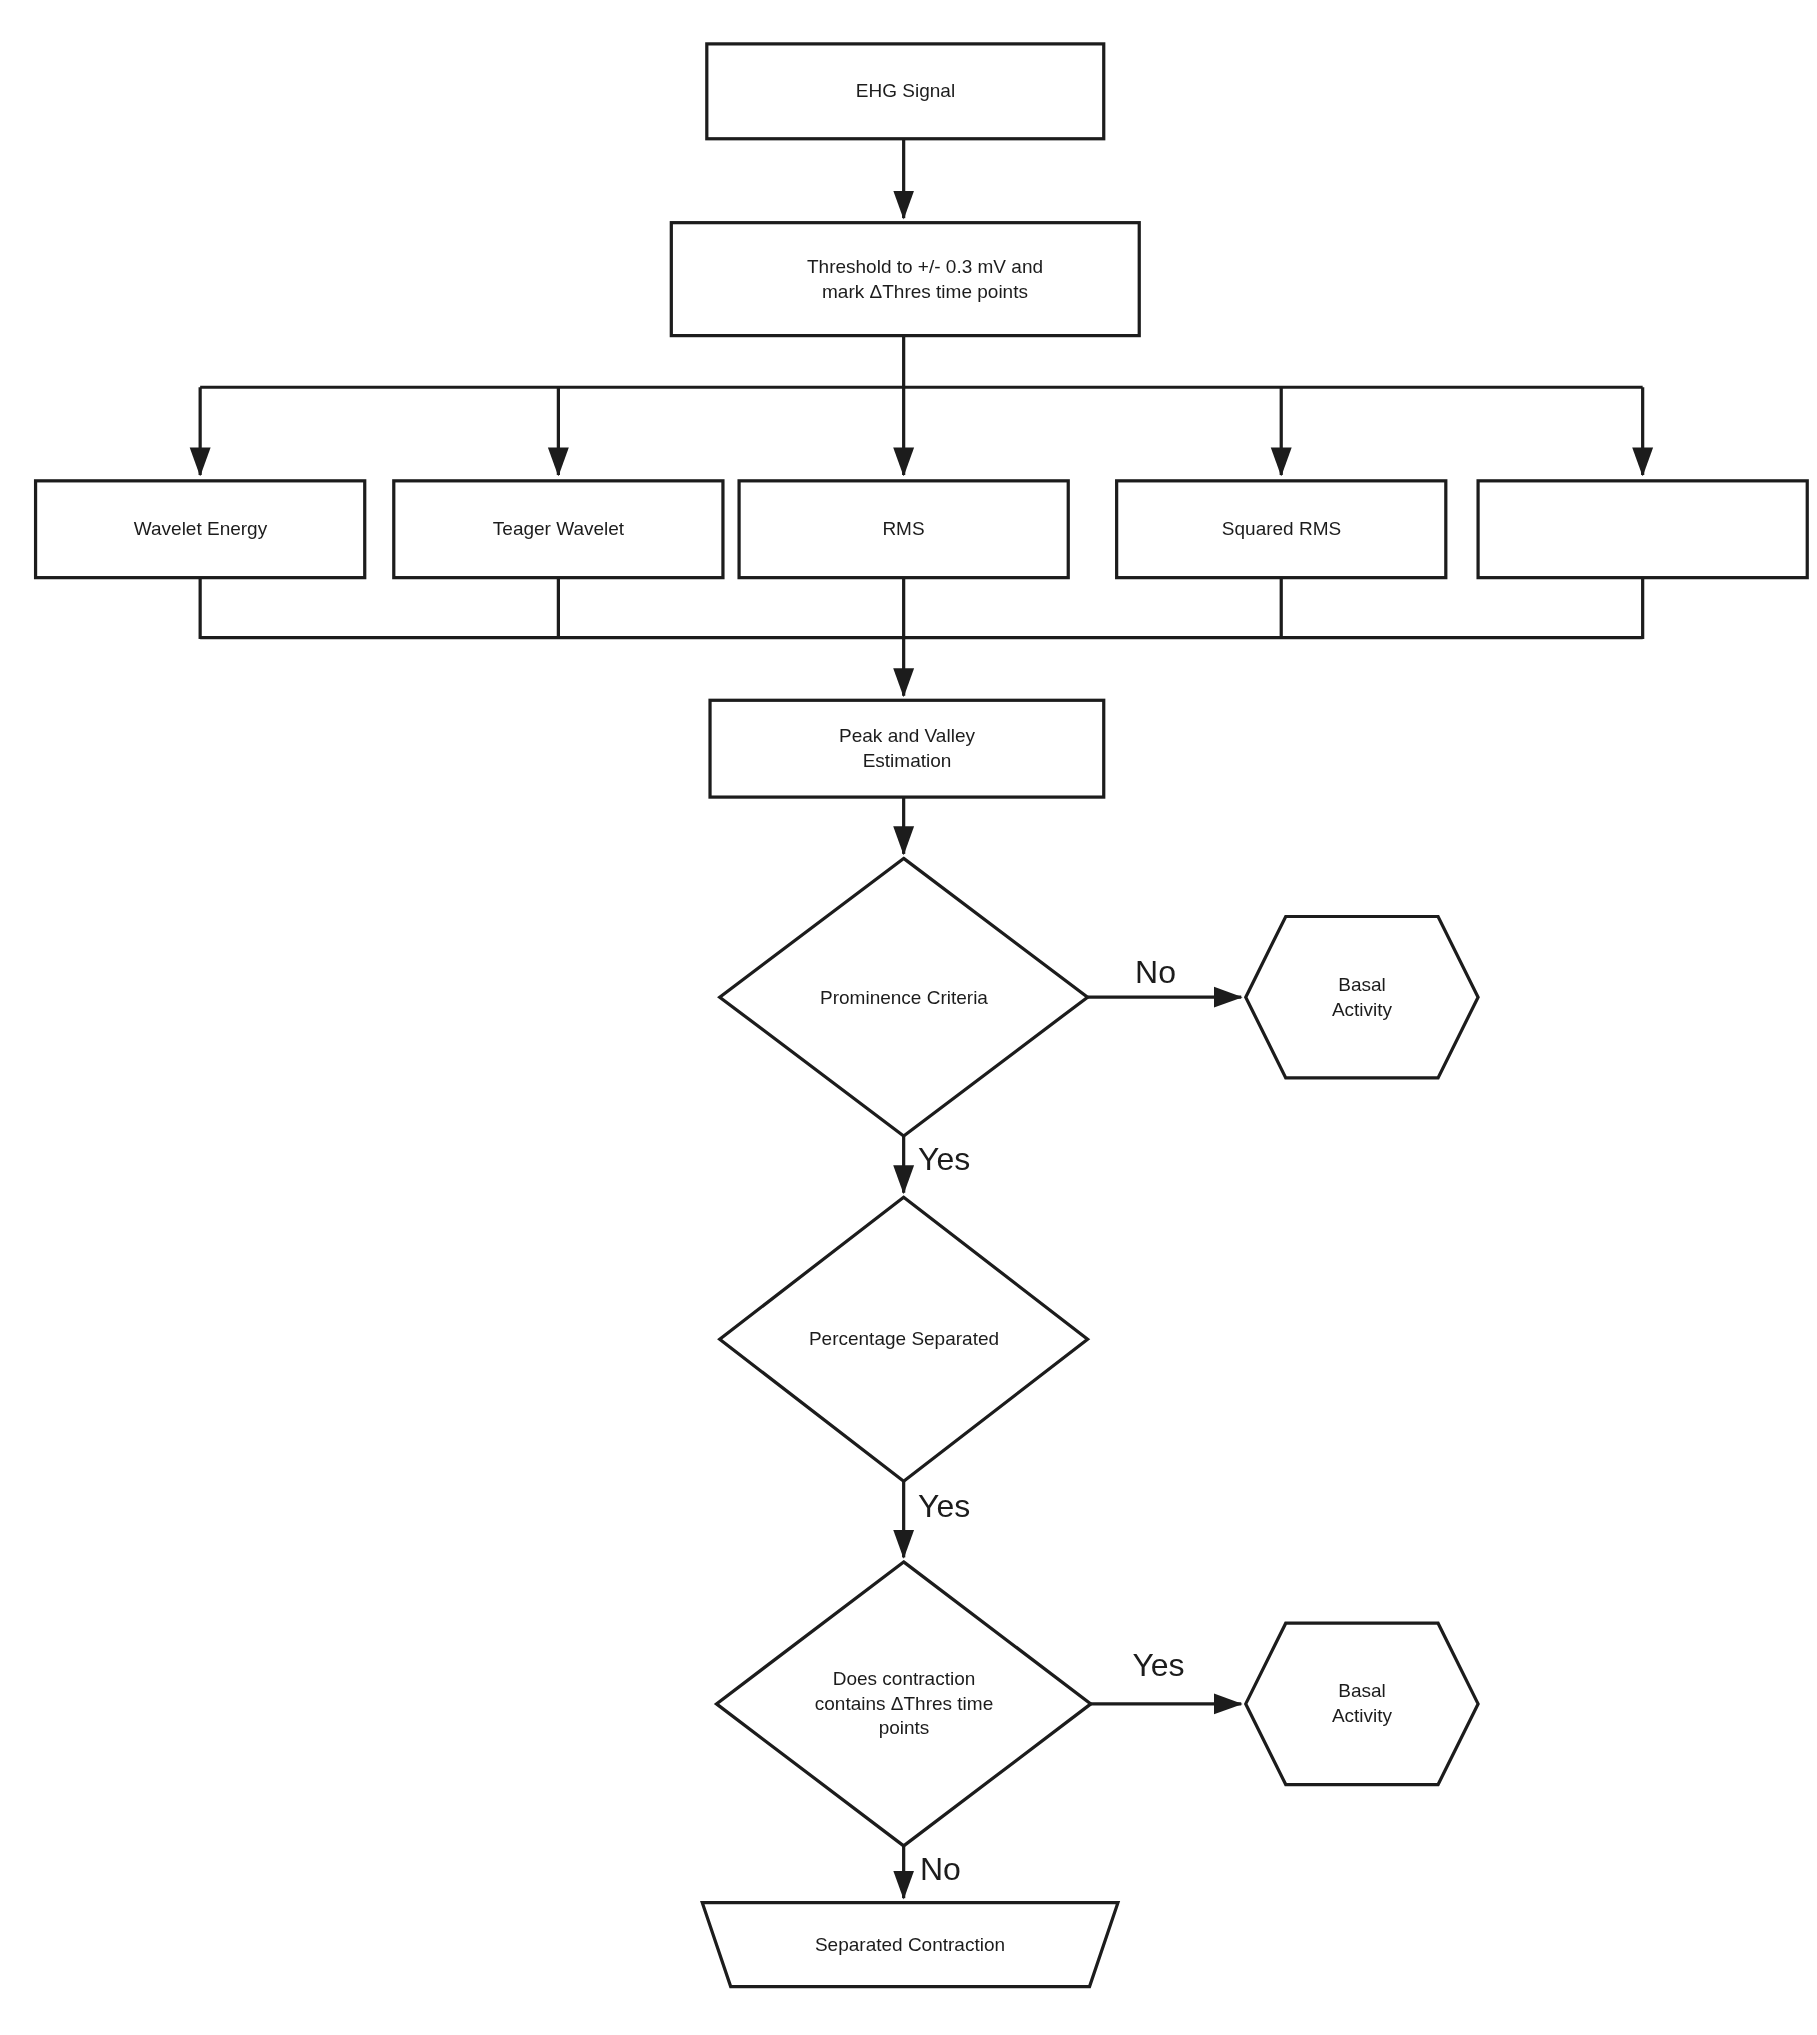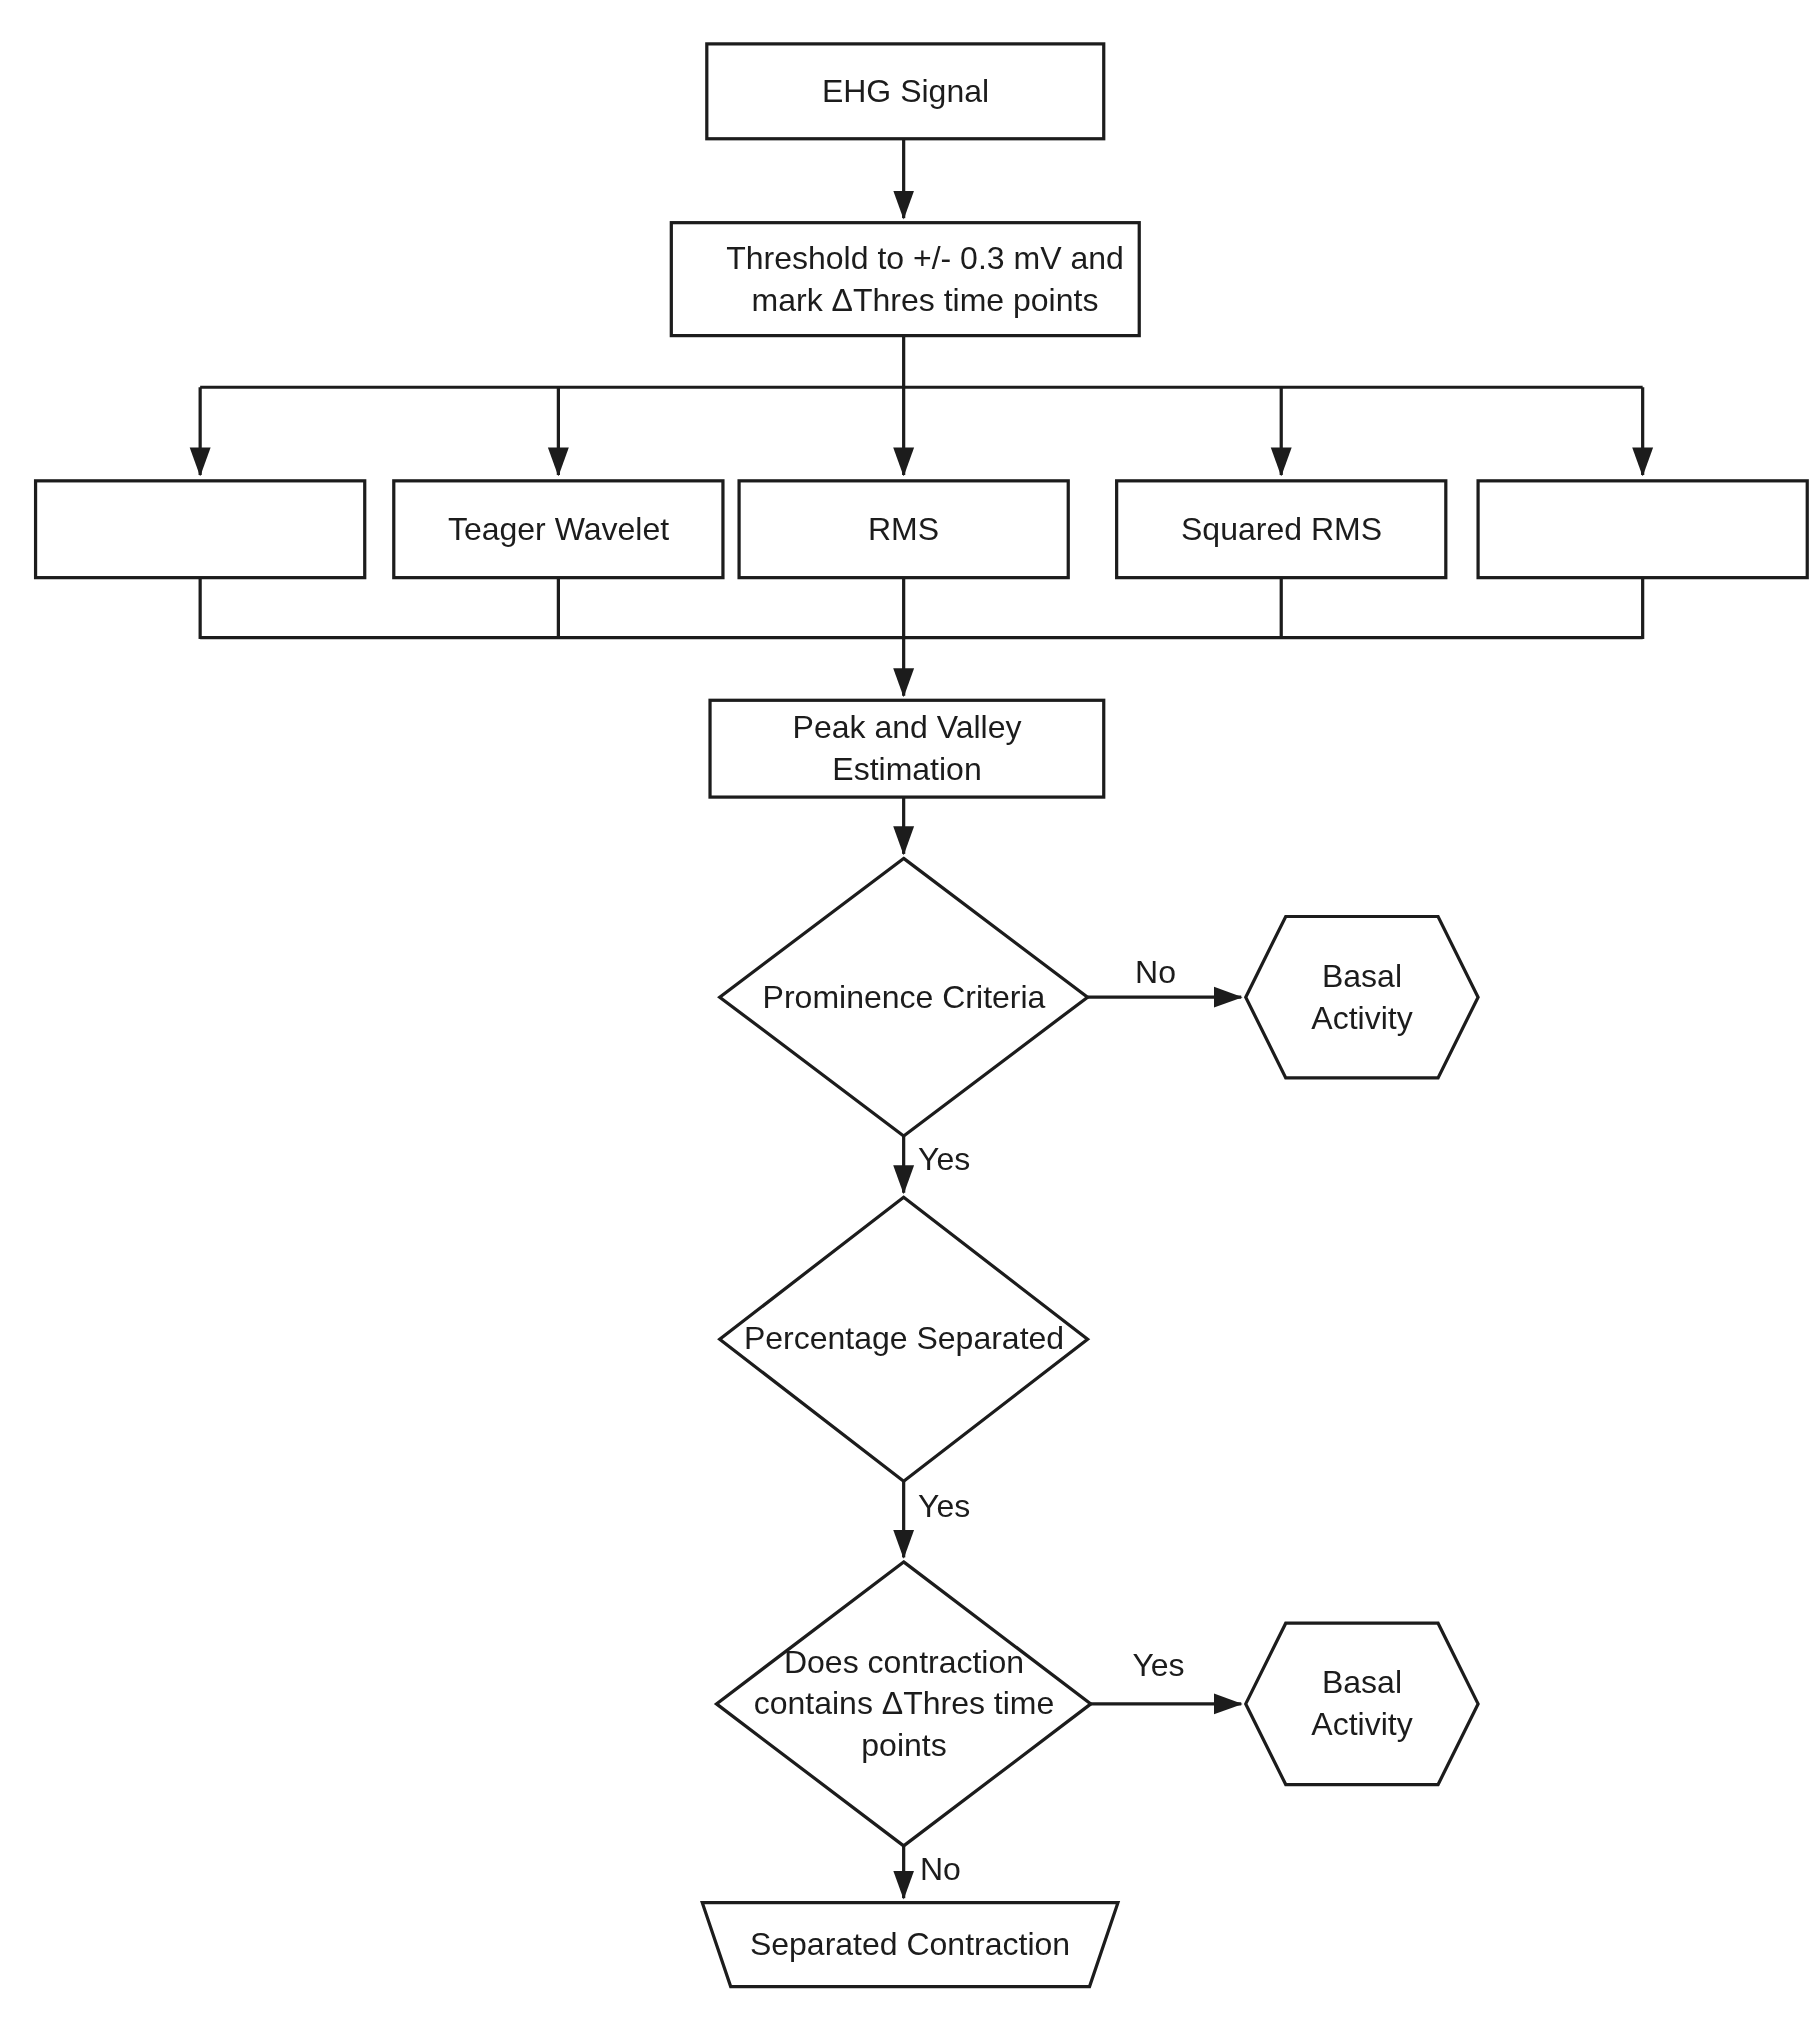--- a/index.html
+++ b/index.html
@@ -20,21 +20,21 @@
     left: 0;
     top: 0;
   }
   .node-label {
     position: absolute;
     display: flex;
     align-items: center;
     justify-content: center;
     text-align: center;
     white-space: pre-line;
-    font-size: 32px;
+    font-size: 19px;
     line-height: 1.3;
     color: #1c1c1c;
     pointer-events: none;
   }
   .edge-label {
     position: absolute;
     font-size: 32px;
     line-height: 1.15;
     color: #1c1c1c;
     pointer-events: none;
@@ -93,20 +93,21 @@
       <polygon points="1400,1855 1685,2075 1400,2295 1115,2075"></polygon>
       <polygon points="1400,2420 1690,2640 1400,2860 1110,2640"></polygon>
       <polygon points="1930,2640 1992,2515 2228,2515 2290,2640 2228,2765 1992,2765"></polygon>
       <polygon points="1088,2948 1732,2948 1688,3078 1132,3078"></polygon>
     </g>
   </svg>
 
   <div class="node-label" style="left:707px; top:44px; width:397px; height:95px;">EHG Signal</div>
   <div class="node-label" style="left:671px; top:223px; width:508px; height:113px;">Threshold to +/- 0.3 mV and
 mark ΔThres time points</div>
+  <div class="node-label" style="left:36px; top:481px; width:329px; height:97px;">Wavelet Energy</div>
   <div class="node-label" style="left:394px; top:481px; width:329px; height:97px;">Teager Wavelet</div>
   <div class="node-label" style="left:739px; top:481px; width:329px; height:97px;">RMS</div>
   <div class="node-label" style="left:1117px; top:481px; width:329px; height:97px;">Squared RMS</div>
   <div class="node-label" style="left:710px; top:700px; width:394px; height:97px;">Peak and Valley
 Estimation</div>
   <div class="node-label" style="left:720px; top:859px; width:368px; height:278px;">Prominence Criteria</div>
   <div class="node-label" style="left:1246px; top:917px; width:232px; height:161px;">Basal
 Activity</div>
   <div class="node-label" style="left:720px; top:1197px; width:368px; height:284px;">Percentage Separated</div>
   <div class="node-label" style="left:717px; top:1562px; width:374px; height:284px;">Does contraction

